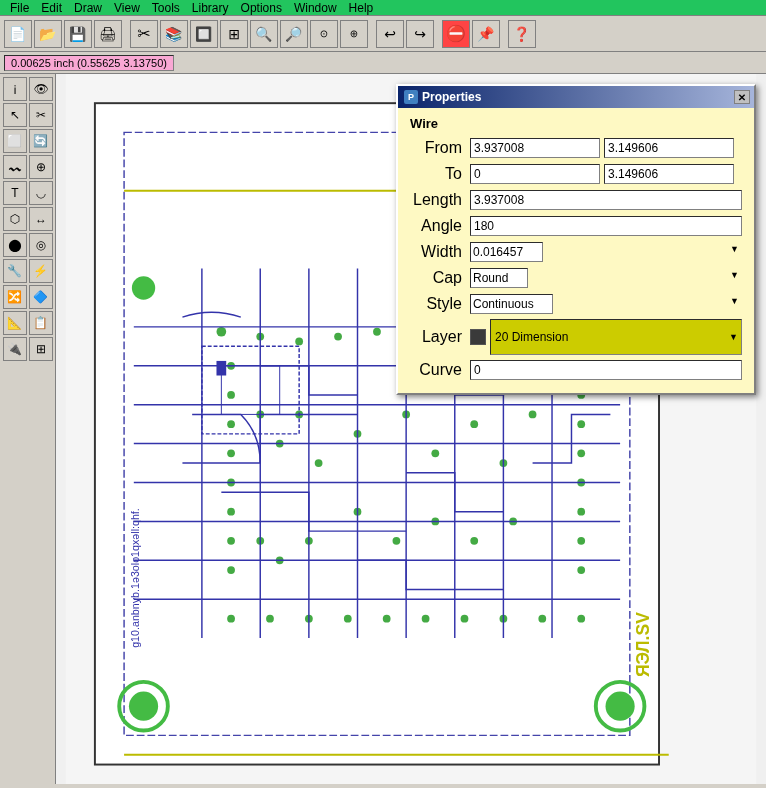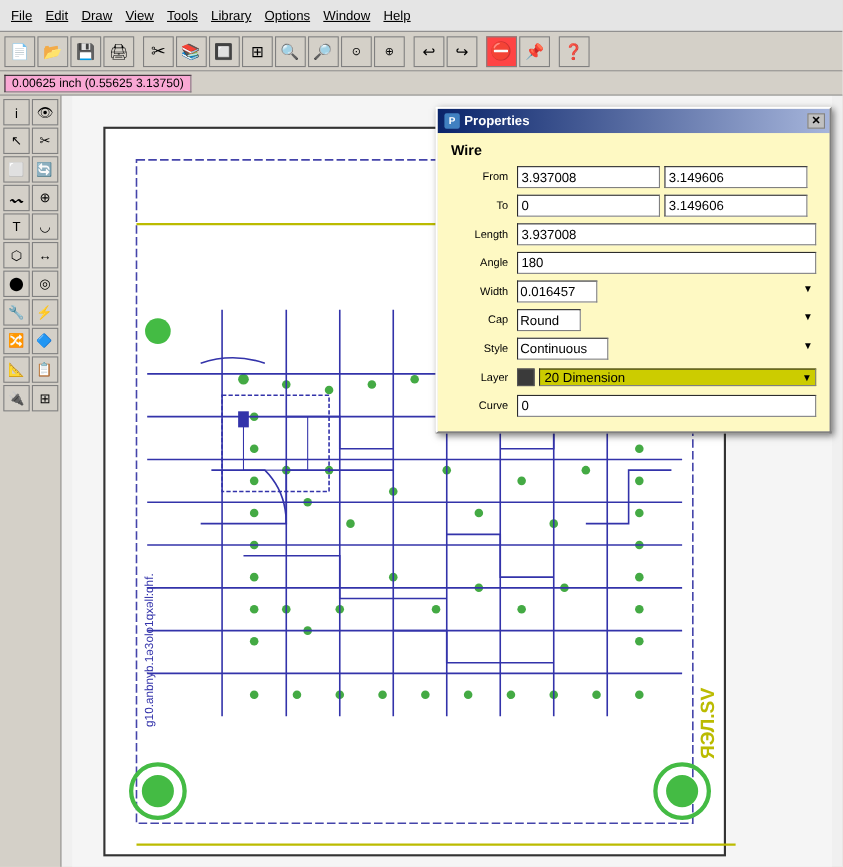--- a/index.html
+++ b/index.html
@@ -8,27 +8,26 @@
       font-size: 12px;
       background: #d4d0c8;
       width: 766px;
       height: 788px;
       overflow: hidden;
       position: relative;
     }
 
     
     .menubar {
-      background: #e5e5e5;
-      display: flex;
-      align-items: center;
-      height: 29px;
+      background: #22c55e;
+      display: flex;
+      align-items: center;
+      height: 16px;
       padding: 0 4px;
       border-bottom: 1px solid #808080;
-      text-decoration: underline;
     }
     .menubar-item {
       padding: 2px 6px;
       cursor: pointer;
       font-size: 12px;
     }
 
     
     .toolbar {
       background: #d4d0c8;
@@ -176,21 +175,21 @@
       margin-bottom: 6px;
     }
     .dialog-row {
       display: flex;
       align-items: center;
       margin-bottom: 4px;
       min-height: 22px;
     }
     .dialog-label {
       width: 60px;
-      font-size: 10px;
+      font-size: 16px;
       text-align: right;
       padding-right: 8px;
       flex-shrink: 0;
     }
     .dialog-input {
       flex: 1;
       height: 20px;
       border: 1px inset #808080;
       background: white;
       padding: 1px 3px;
@@ -245,21 +244,21 @@
     .layer-color-box {
       width: 16px;
       height: 16px;
       background: #3a3a3a;
       border: 1px solid #555;
       margin-right: 4px;
       flex-shrink: 0;
     }
     .layer-select-inner {
       flex: 1;
-      height: 16px;
+      height: 36px;
       background: #cccc00;
       border: 1px inset #808080;
       display: flex;
       align-items: center;
       padding: 0 4px;
       font-size: 12px;
       position: relative;
     }
     .layer-select-inner::after {
       content: '▼';

